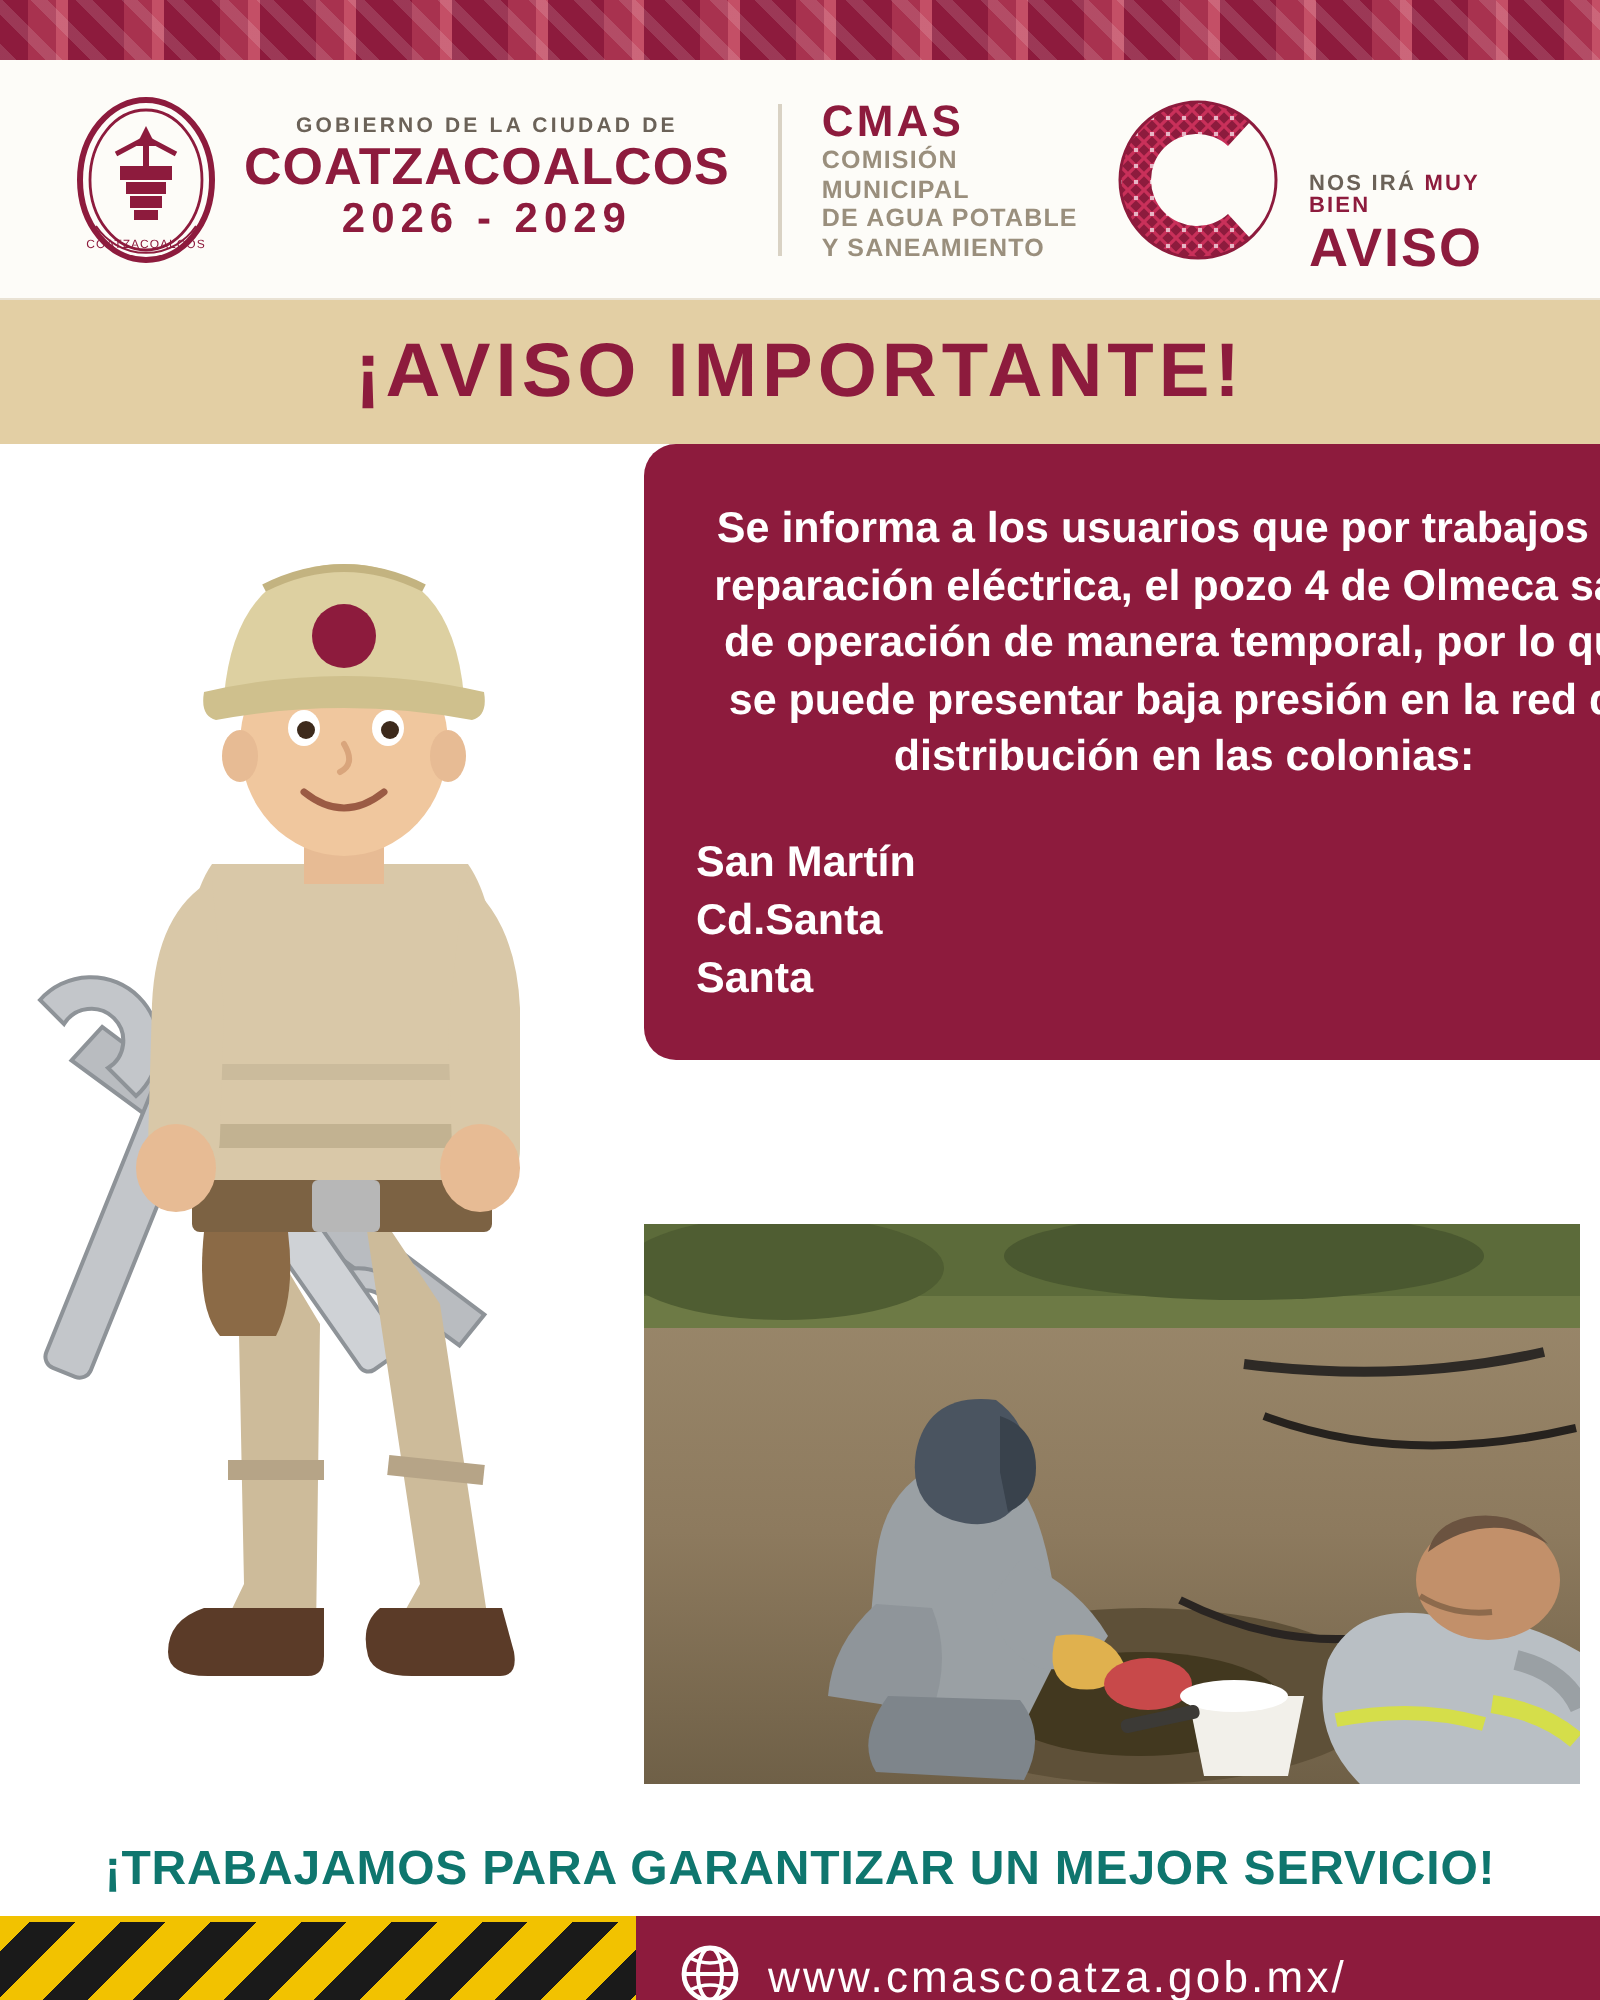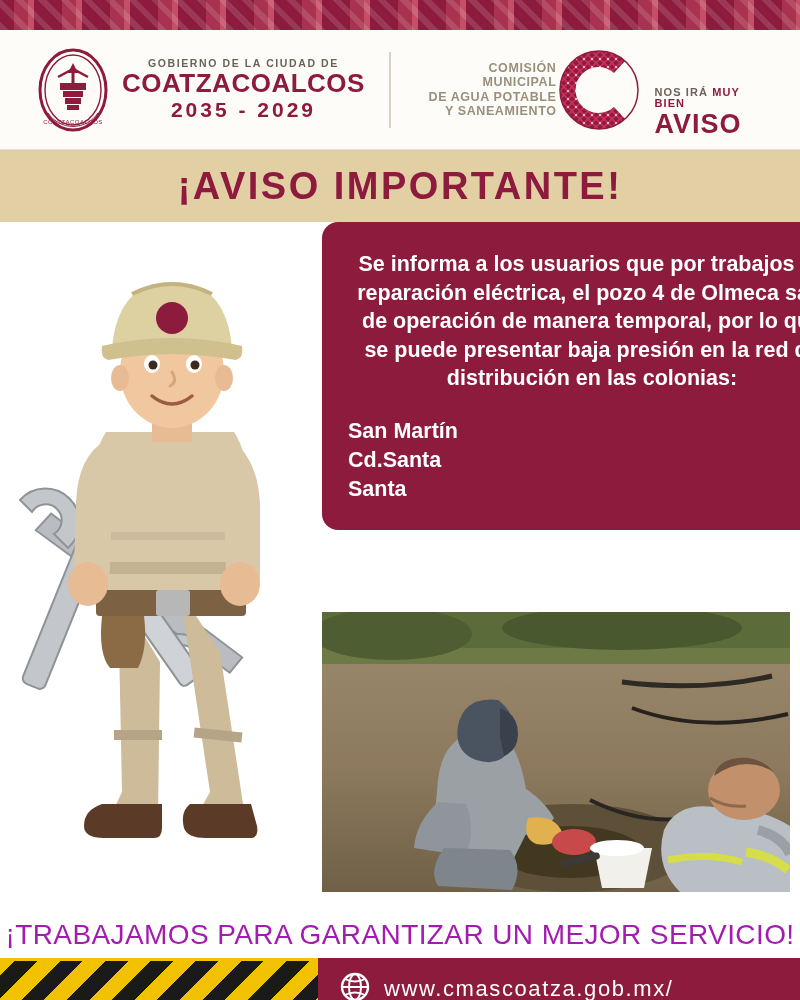--- a/index.html
+++ b/index.html
@@ -76,21 +76,21 @@
     margin: 0 20px 0 24px;
   }
 
   .cmas-block { line-height: 1.16; }
   .cmas-title {
     font-size: 22px; font-weight: bold; letter-spacing: 1.6px;
     color: #8d1b3d;
   }
   .cmas-sub {
     font-size: 12.5px; font-weight: bold; letter-spacing: 0.6px;
-    color: #9a8f7d; text-transform: uppercase; text-align: right;
+    color: #9a8f7d; text-transform: uppercase;
   }
 
   .coatza-block {
     margin-left: auto;
     padding-right: 26px;
     display: flex;
     align-items: center;
     gap: 12px;
   }
   .c-mark {
@@ -177,23 +177,23 @@
 
   
   .slogan {
     height: 46px;
     display: flex;
     align-items: center;
     justify-content: center;
     background: #ffffff;
   }
   .slogan .txt {
-    color: #a21caf;
-    font-size: 28px;
-    font-weight: normal;
+    color: #0f766e;
+    font-size: 24px;
+    font-weight: bold;
     letter-spacing: 0.4px;
   }
 
   
   .bottom {
     height: 62px;
     display: flex;
     background: #8d1b3d;
   }
   .hazard {
@@ -237,27 +237,28 @@
         <path d="M39 16 L44 26 L34 26 Z" fill="#8d1b3d"></path>
         <rect x="37.5" y="24" width="3" height="12" fill="#8d1b3d"></rect>
         <path d="M24 30 L39 22 L54 30" fill="none" stroke="#8d1b3d" stroke-width="2.5"></path>
         <path d="M14 66 A30 30 0 0 0 64 66" fill="none" stroke="#8d1b3d" stroke-width="1"></path>
         <text x="39" y="77" font-size="6" font-family="Liberation Sans, sans-serif" fill="#8d1b3d" text-anchor="middle" letter-spacing="0.5">COATZACOALCOS</text>
       </svg>
     </div>
     <div class="gob-text">
       <div class="l1">GOBIERNO DE LA CIUDAD DE</div>
       <div class="l2">COATZACOALCOS</div>
-      <div class="l3">2035 - 2029</div>
+      <div class="l3">2026 - 2029</div>
     </div>
   </div>
 
   <div class="divider-v"></div>
 
   <div class="cmas-block">
+    <div class="cmas-title">CMAS</div>
     <div class="cmas-sub">COMISIÓN MUNICIPAL</div>
     <div class="cmas-sub">DE AGUA POTABLE</div>
     <div class="cmas-sub">Y SANEAMIENTO</div>
   </div>
 
   <div class="coatza-block">
     <div class="c-mark">
       <svg width="86" height="86" viewBox="0 0 86 86">
         <defs>
           <pattern id="weave" width="8" height="8" patternUnits="userSpaceOnUse">

